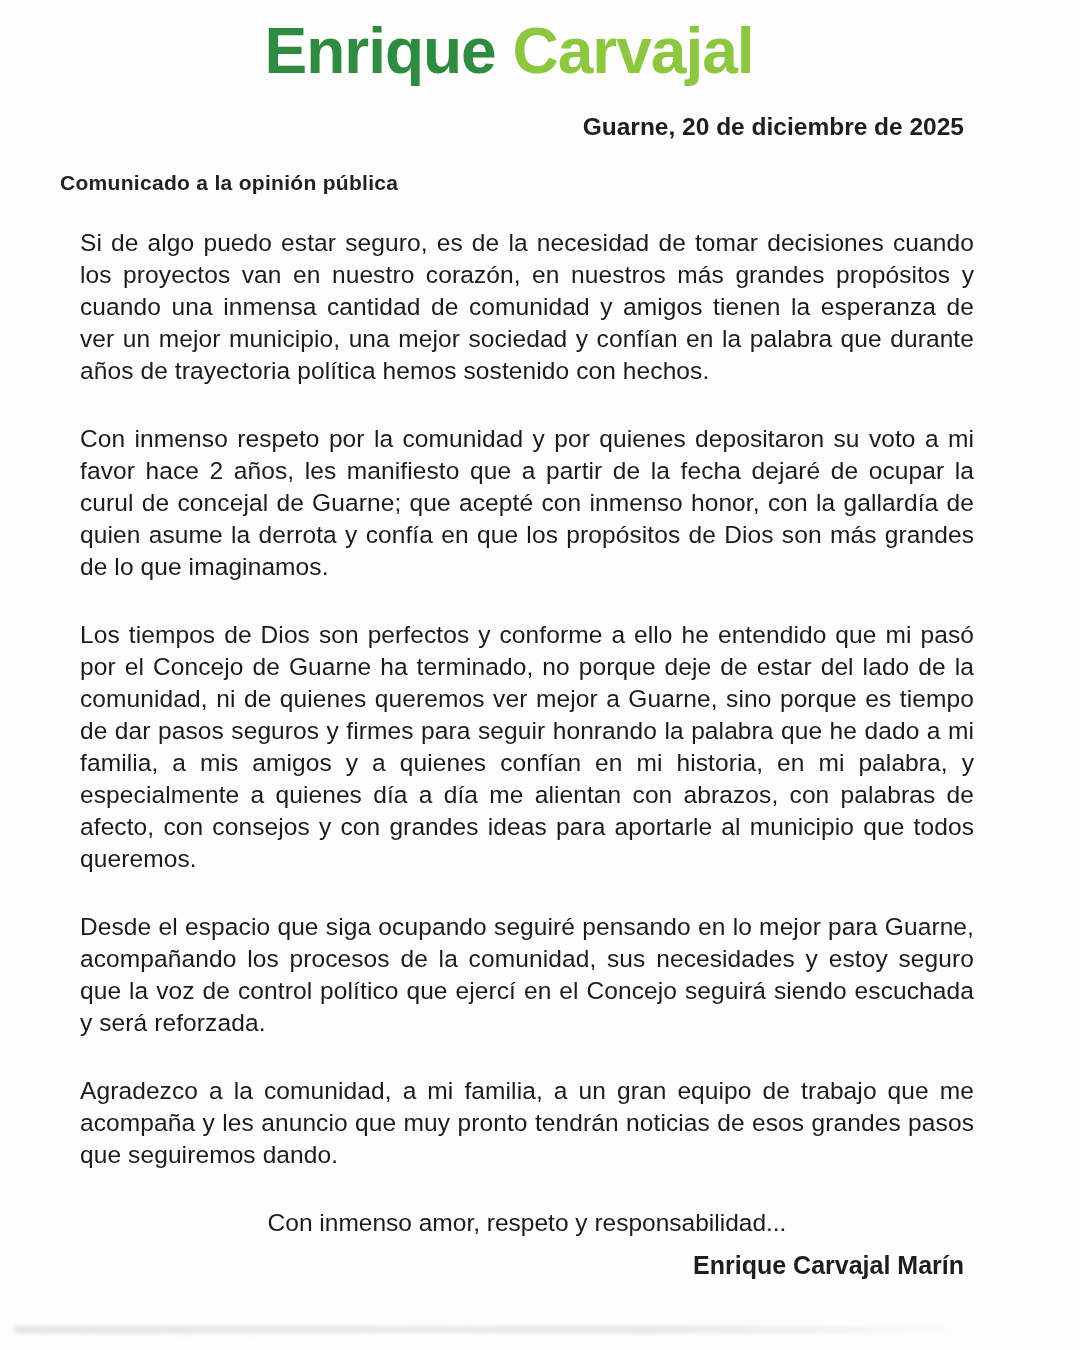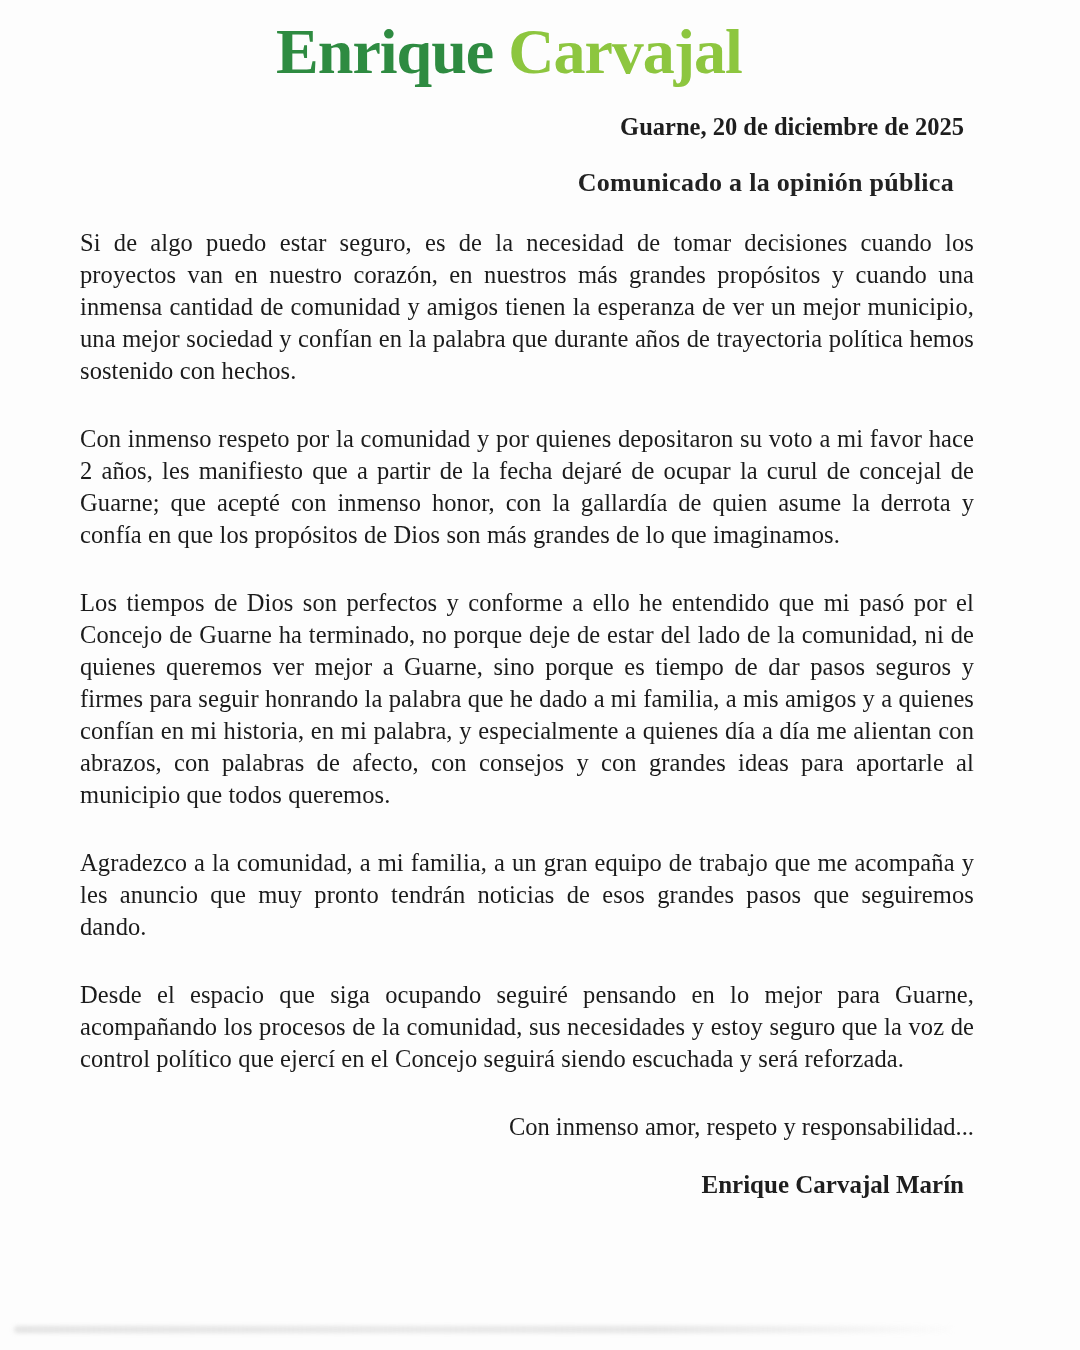--- a/index.html
+++ b/index.html
@@ -6,21 +6,21 @@
     margin: 0;
     padding: 0;
     background: #ffffff;
   }
   .page {
     position: relative;
     width: 1080px;
     height: 1350px;
     background: #fdfdfd;
     overflow: hidden;
-    font-family: Liberation Serif, serif;
+    font-family: Liberation Sans, sans-serif;
     color: #1b1b1b;
   }
   .content {
     padding: 18px 106px 0 80px;
   }
   .doc-title {
     text-align: center;
     transform: translateX(-18px);
     font-size: 64px;
     line-height: 1.05;
@@ -34,23 +34,23 @@
     margin-top: 26px;
     margin-right: 10px;
     text-align: right;
     font-size: 24.5px;
     line-height: 32px;
     font-weight: 600;
     color: #1e1e1e;
   }
   .doc-heading {
     margin-top: 24px;
-    text-align: right;
+    text-align: left;
     transform: translateX(-20px);
-    font-size: 26px;
+    font-size: 21px;
     line-height: 32px;
     font-weight: 600;
     letter-spacing: 0.3px;
     color: #222222;
   }
   .body-text {
     margin-top: 28px;
   }
   .body-text p {
     margin: 0 0 36px 0;
@@ -59,24 +59,24 @@
     font-weight: 500;
     text-align: justify;
     letter-spacing: 0.1px;
     color: #1b1b1b;
   }
   .closing {
     margin: 0;
     font-size: 24.5px;
     line-height: 32px;
     font-weight: 500;
-    text-align: right;
+    text-align: center;
   }
   .signature {
-    margin-top: 26px;
+    margin-top: 10px;
     margin-right: 10px;
     text-align: right;
     font-size: 25px;
     line-height: 32px;
     font-weight: 600;
     color: #1e1e1e;
   }
   .scan-artifact {
     position: absolute;
     left: 14px;
@@ -106,22 +106,22 @@
     </div>
 
     <div class="dateline">Guarne, 20 de diciembre de 2025</div>
 
     <div class="doc-heading">Comunicado a la opinión pública</div>
 
     <div class="body-text">
       <p>Si de algo puedo estar seguro, es de la necesidad de tomar decisiones cuando los proyectos van en nuestro corazón, en nuestros más grandes propósitos y cuando una inmensa cantidad de comunidad y amigos tienen la esperanza de ver un mejor municipio, una mejor sociedad y confían en la palabra que durante años de trayectoria política hemos sostenido con hechos.</p>
       <p>Con inmenso respeto por la comunidad y por quienes depositaron su voto a mi favor hace 2 años, les manifiesto que a partir de la fecha dejaré de ocupar la curul de concejal de Guarne; que acepté con inmenso honor, con la gallardía de quien asume la derrota y confía en que los propósitos de Dios son más grandes de lo que imaginamos.</p>
       <p>Los tiempos de Dios son perfectos y conforme a ello he entendido que mi pasó por el Concejo de Guarne ha terminado, no porque deje de estar del lado de la comunidad, ni de quienes queremos ver mejor a Guarne, sino porque es tiempo de dar pasos seguros y firmes para seguir honrando la palabra que he dado a mi familia, a mis amigos y a quienes confían en mi historia, en mi palabra, y especialmente a quienes día a día me alientan con abrazos, con palabras de afecto, con consejos y con grandes ideas para aportarle al municipio que todos queremos.</p>
+      <p>Desde el espacio que siga ocupando seguiré pensando en lo mejor para Guarne, acompañando los procesos de la comunidad, sus necesidades y estoy seguro que la voz de control político que ejercí en el Concejo seguirá siendo escuchada y será reforzada.</p>
       <p>Agradezco a la comunidad, a mi familia, a un gran equipo de trabajo que me acompaña y les anuncio que muy pronto tendrán noticias de esos grandes pasos que seguiremos dando.</p>
-      <p>Desde el espacio que siga ocupando seguiré pensando en lo mejor para Guarne, acompañando los procesos de la comunidad, sus necesidades y estoy seguro que la voz de control político que ejercí en el Concejo seguirá siendo escuchada y será reforzada.</p>
     </div>
 
     <p class="closing">Con inmenso amor, respeto y responsabilidad...</p>
 
     <div class="signature">Enrique Carvajal Marín</div>
   </div>
 
   <div class="scan-artifact"></div>
 </div>
 

